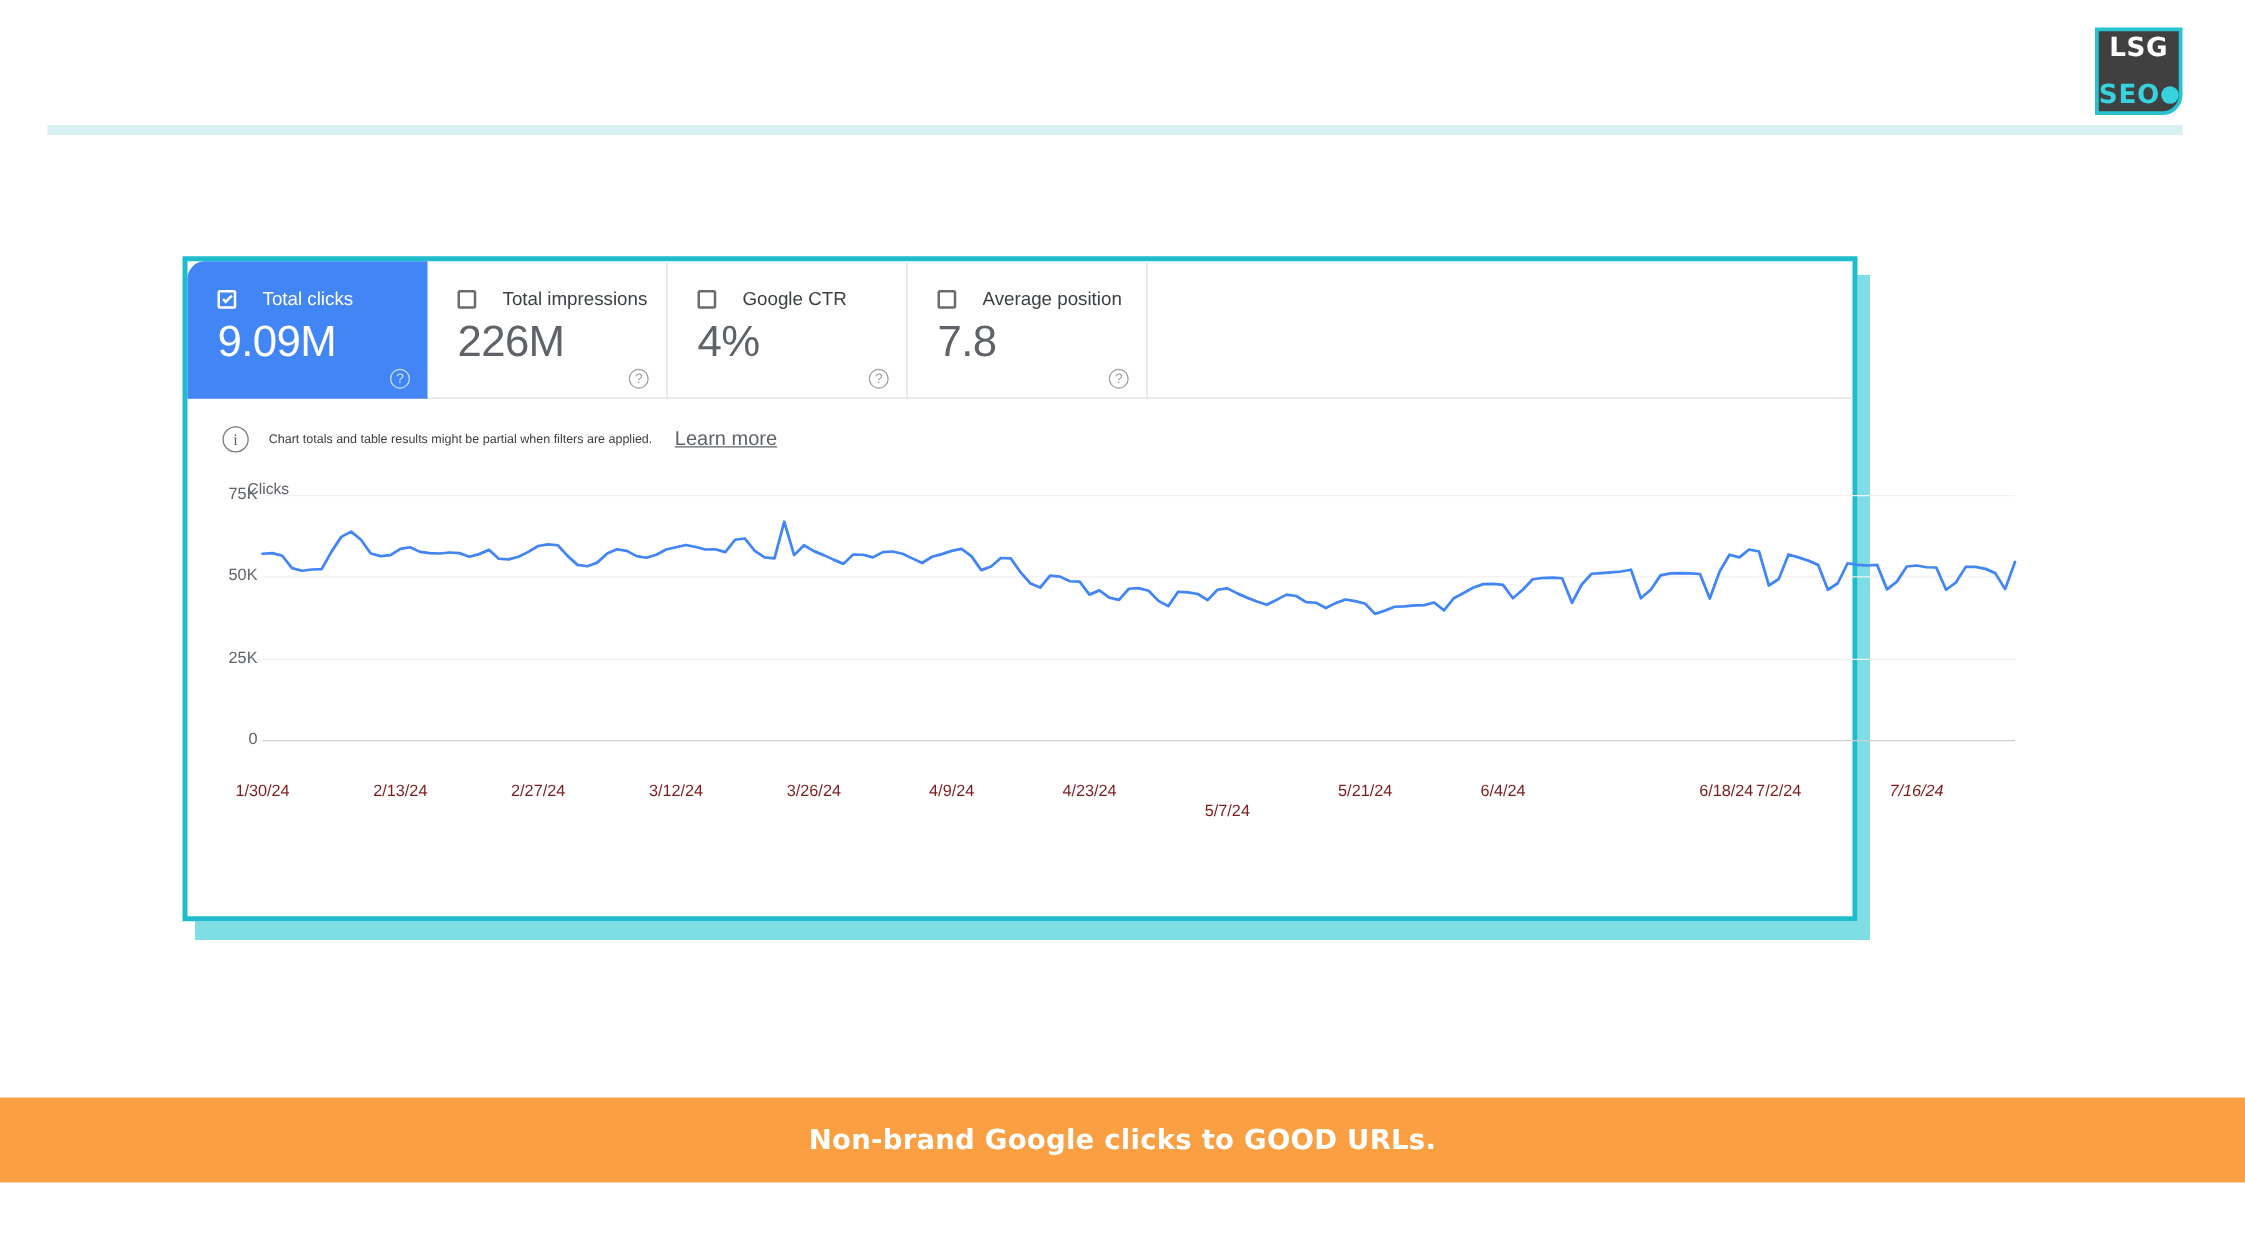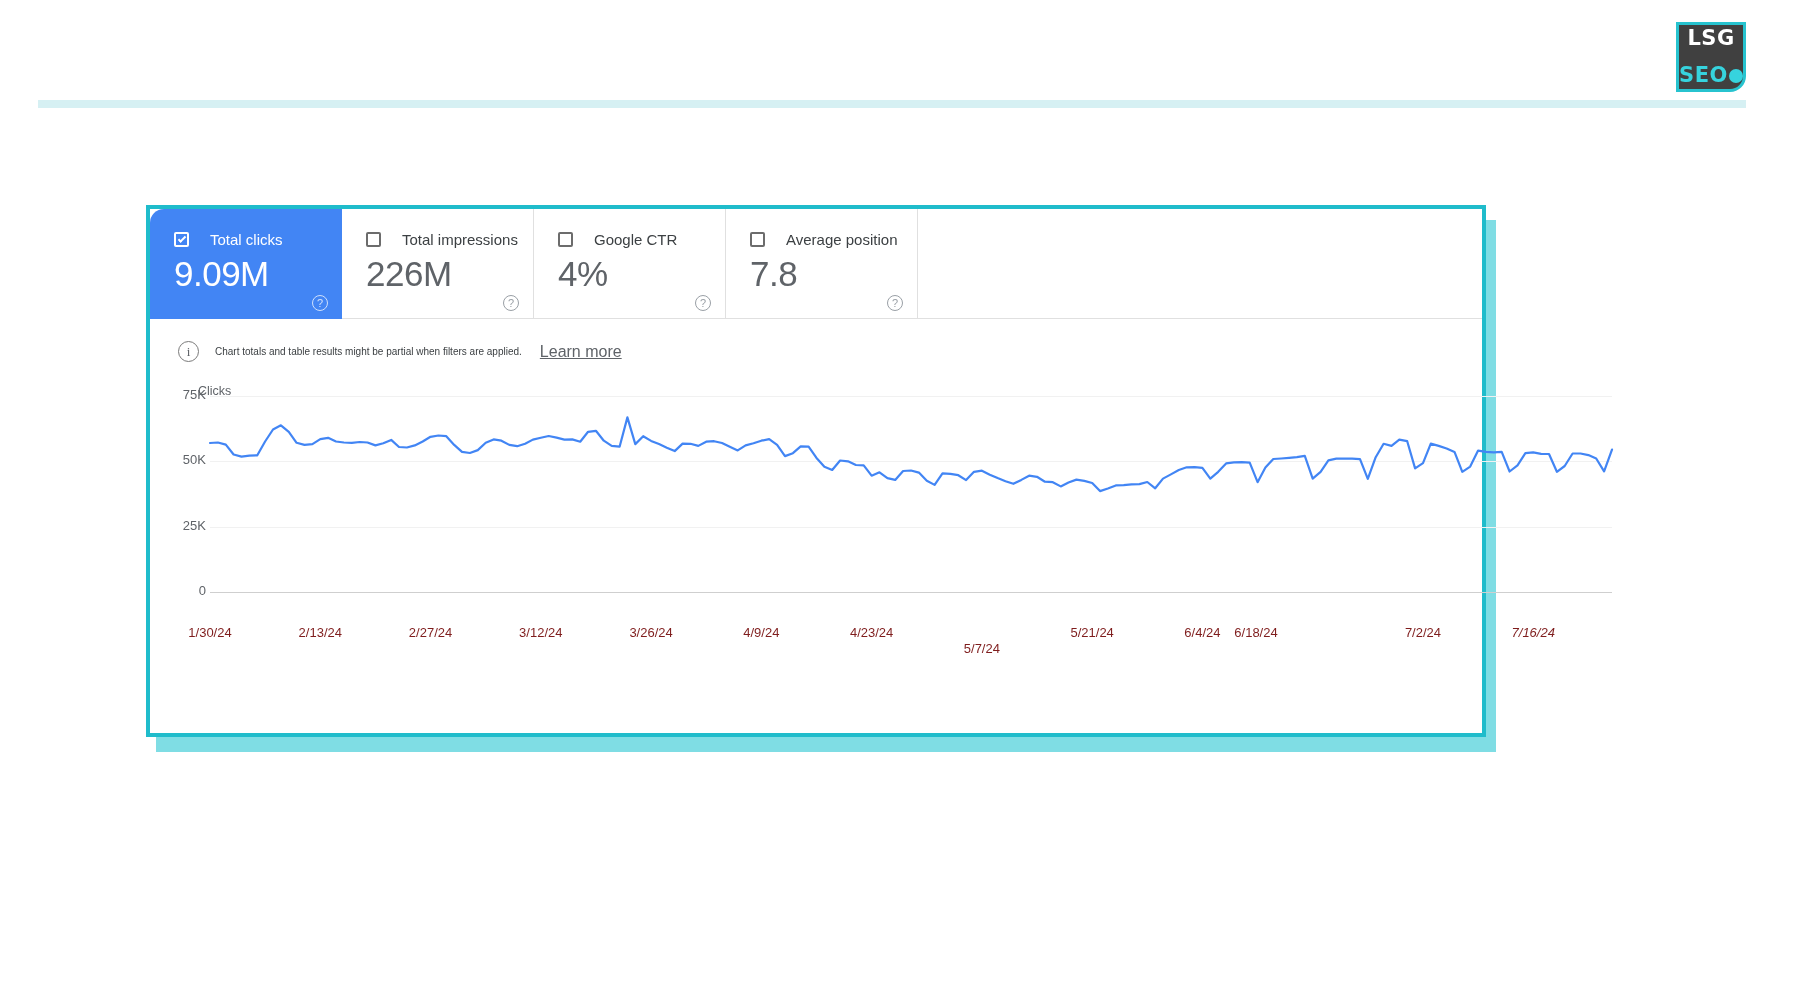--- a/index.html
+++ b/index.html
@@ -221,25 +221,28 @@
           <div class="xlab" style="left: 60px;">1/30/24</div>
           <div class="xlab" style="left: 170.27px;">2/13/24</div>
           <div class="xlab" style="left: 280.539px;">2/27/24</div>
           <div class="xlab" style="left: 390.809px;">3/12/24</div>
           <div class="xlab" style="left: 501.079px;">3/26/24</div>
           <div class="xlab" style="left: 611.348px;">4/9/24</div>
           <div class="xlab" style="left: 721.618px;">4/23/24</div>
           <div class="xlab" style="left: 831.888px; margin-top: 16px;">5/7/24</div>
           <div class="xlab" style="left: 942.157px;">5/21/24</div>
           <div class="xlab" style="left: 1052.43px;">6/4/24</div>
-          <div class="xlab" style="left: 1106px;">6/18/24</div>
+          <div class="xlab" style="left: 1231px;">6/18/24</div>
           <div class="xlab" style="left: 1272.97px;">7/2/24</div>
           <div class="xlab" style="left: 1383.24px; font-style: italic;">7/16/24</div>
         </div>
       <svg class="plot" id="plot-svg" width="1470" height="250">
           <path d="M60.0 63.0 L67.9 62.5 L75.8 64.6 L83.6 74.5 L91.5 76.6 L99.4 75.6 L107.3 75.3 L115.1 61.5 L123.0 49.5 L130.9 45.3 L138.8 51.8 L146.6 62.8 L154.5 64.9 L162.4 64.1 L170.3 59.1 L178.1 57.8 L186.0 61.5 L193.9 62.5 L201.8 62.8 L209.7 62.0 L217.5 62.5 L225.4 65.4 L233.3 63.3 L241.2 59.9 L249.0 67.0 L256.9 67.5 L264.8 65.4 L272.7 61.5 L280.5 56.8 L288.4 55.5 L296.3 56.2 L304.2 64.9 L312.0 71.9 L319.9 73.0 L327.8 70.1 L335.7 62.8 L343.6 59.4 L351.4 60.7 L359.3 64.9 L367.2 66.2 L375.1 63.8 L382.9 59.6 L390.8 57.8 L398.7 56.0 L406.6 57.6 L414.4 59.6 L422.3 59.4 L430.2 61.7 L438.1 51.8 L445.9 50.8 L453.8 60.7 L461.7 65.9 L469.6 66.7 L477.4 37.4 L485.3 64.1 L493.2 56.2 L501.1 60.9 L509.0 64.1 L516.8 67.7 L524.7 71.1 L532.6 63.6 L540.5 63.8 L548.3 65.9 L556.2 61.7 L564.1 61.2 L572.0 63.0 L579.8 66.7 L587.7 70.4 L595.6 65.4 L603.5 63.3 L611.3 60.7 L619.2 59.1 L627.1 64.9 L635.0 76.1 L642.9 73.2 L650.7 66.4 L658.6 66.7 L666.5 77.9 L674.4 86.8 L682.2 90.0 L690.1 80.5 L698.0 81.3 L705.9 85.0 L713.7 85.3 L721.6 95.7 L729.5 92.3 L737.4 98.1 L745.2 99.9 L753.1 91.0 L761.0 90.5 L768.9 92.6 L776.8 100.7 L784.6 104.9 L792.5 93.4 L800.4 93.9 L808.3 95.2 L816.1 100.1 L824.0 91.8 L831.9 90.7 L839.8 94.7 L847.6 98.1 L855.5 101.2 L863.4 103.8 L871.3 99.9 L879.1 95.7 L887.0 96.8 L894.9 101.7 L902.8 102.2 L910.7 106.4 L918.5 102.5 L926.4 99.6 L934.3 100.9 L942.2 103.0 L950.0 111.1 L957.9 108.5 L965.8 105.4 L973.7 105.1 L981.5 104.3 L989.4 104.1 L997.3 102.0 L1005.2 108.3 L1013.0 98.6 L1020.9 94.4 L1028.8 90.0 L1036.7 87.3 L1044.6 87.1 L1052.4 87.9 L1060.3 98.6 L1068.2 91.8 L1076.1 83.4 L1083.9 82.4 L1091.8 82.1 L1099.7 82.6 L1107.6 102.2 L1115.4 87.6 L1123.3 79.0 L1131.2 78.5 L1139.1 77.9 L1146.9 77.2 L1154.8 75.8 L1162.7 98.6 L1170.6 91.8 L1178.4 80.3 L1186.3 78.7 L1194.2 78.5 L1202.1 78.7 L1210.0 79.2 L1217.8 98.8 L1225.7 77.2 L1233.6 63.8 L1241.5 65.9 L1249.3 59.6 L1257.2 61.2 L1265.1 88.4 L1273.0 83.2 L1280.8 63.6 L1288.7 65.9 L1296.6 68.5 L1304.5 71.9 L1312.3 91.8 L1320.2 86.6 L1328.1 70.6 L1336.0 71.9 L1343.9 72.4 L1351.7 71.9 L1359.6 91.5 L1367.5 85.3 L1375.4 73.2 L1383.2 72.4 L1391.1 73.8 L1399.0 74.0 L1406.9 91.8 L1414.7 86.0 L1422.6 73.5 L1430.5 73.5 L1438.4 75.1 L1446.2 78.5 L1454.1 91.3 L1462.0 69.6" fill="none" stroke="#4285f4" stroke-width="2.2" stroke-linejoin="round" stroke-linecap="round"></path>
         </svg>
     </div>
 
   </div>
 
+  <div class="footer">
+    <span class="footer-text">Non-brand Google clicks to GOOD URLs.</span>
+  </div>
 
 </div>
 
 </body></html>

